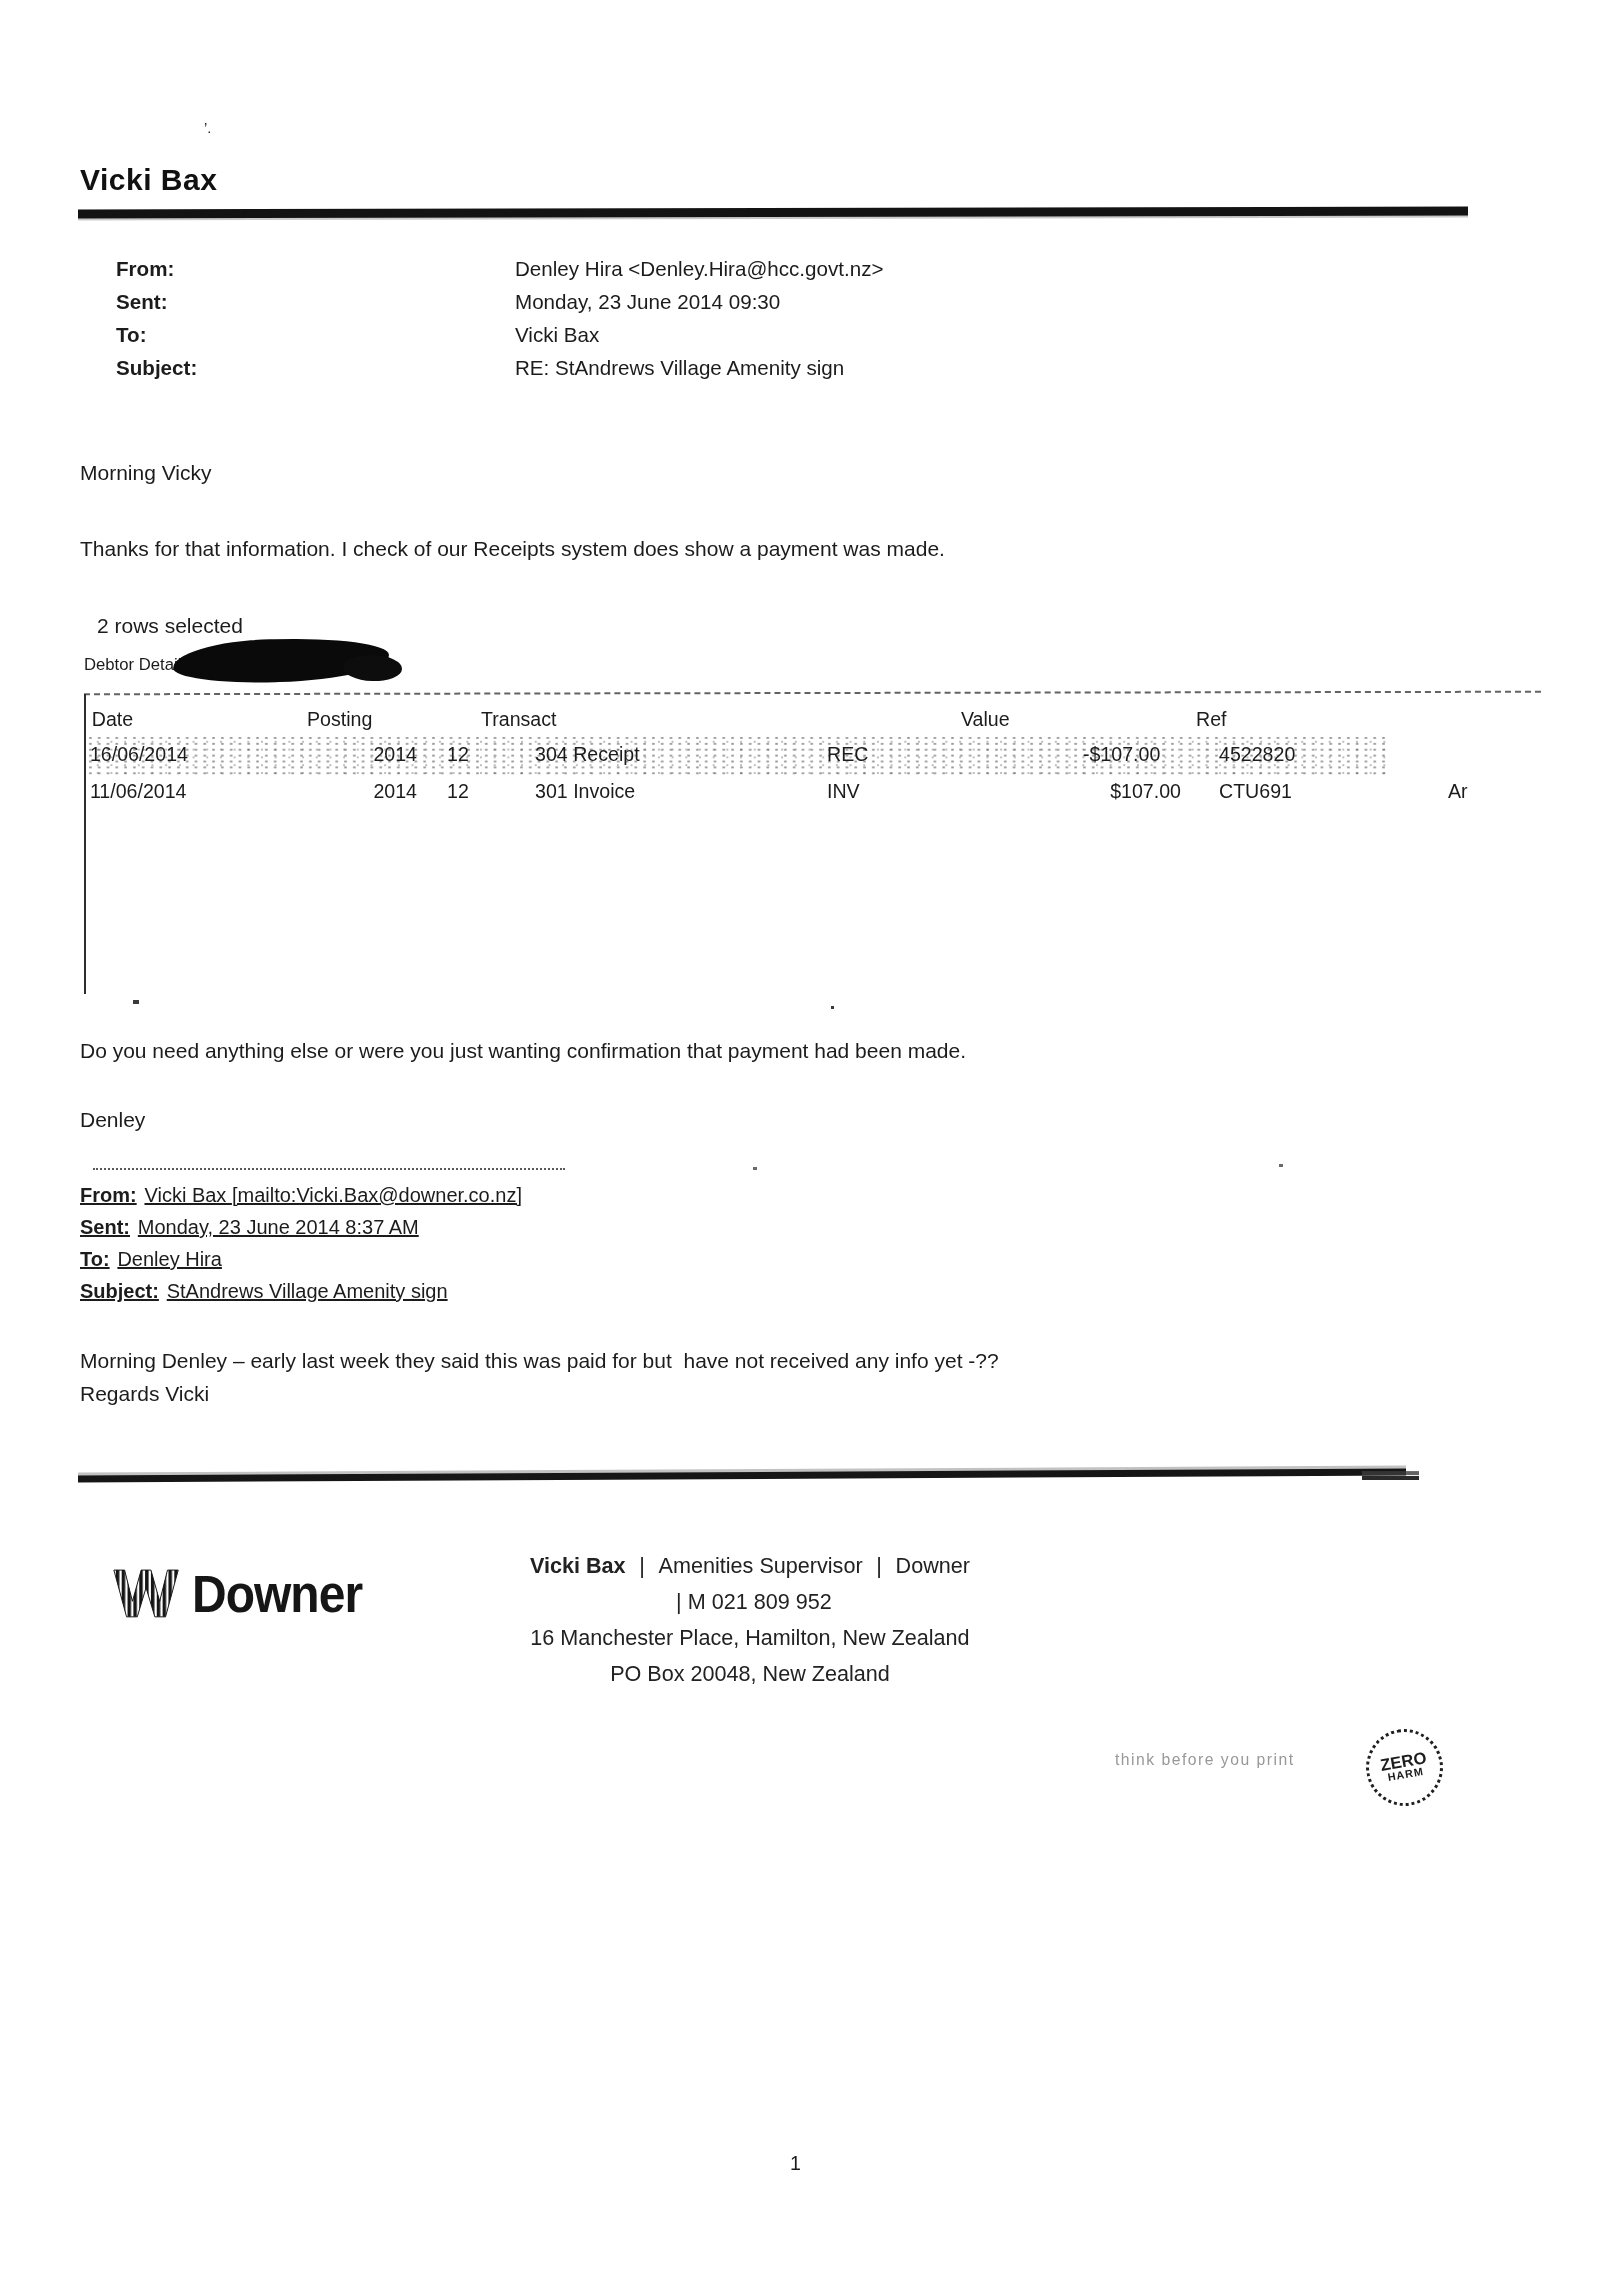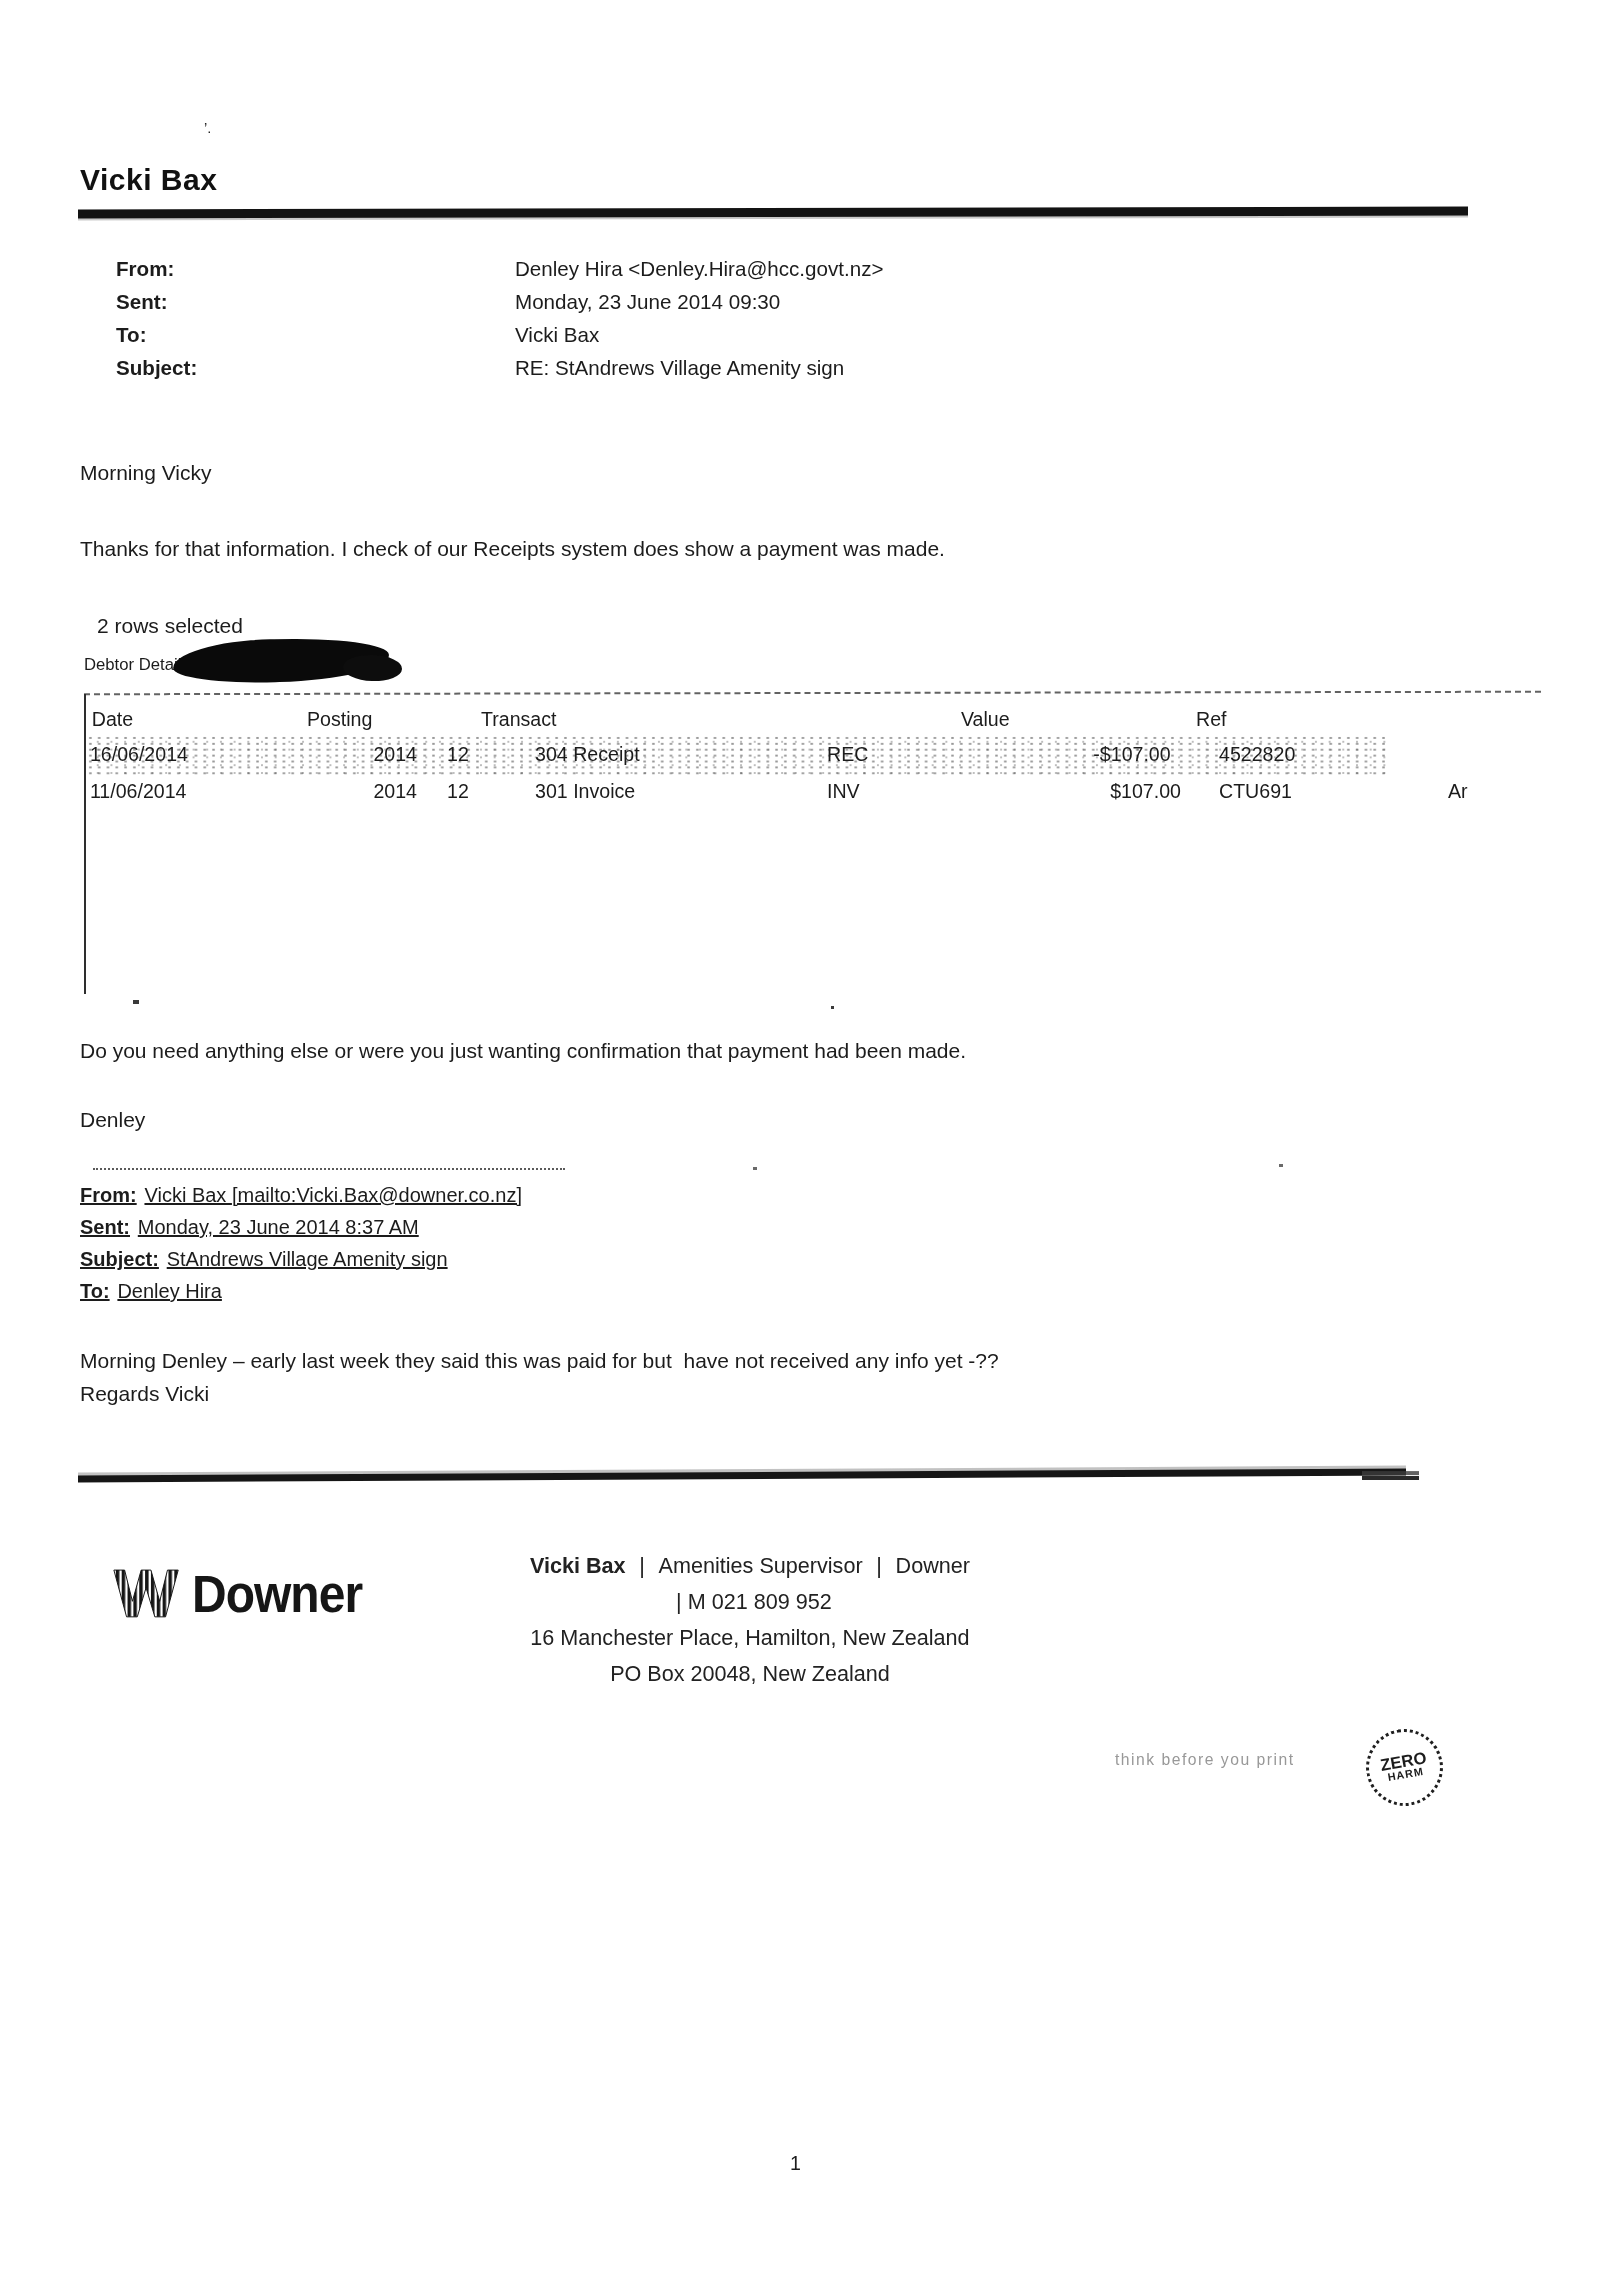--- a/index.html
+++ b/index.html
@@ -102,21 +102,21 @@
   </div>
 
   <div class="abs speckle" style="left:2px; top:43px; width:1304px; height:41px;"></div>
 
   <div class="abs tbl-text" style="left:0; top:51px; width:1457px; height:27.4px;">
     <span class="abs" style="left:5.9px;">16/06/2014</span>
     <span class="abs" style="left:215px; width:118px; text-align:right;">2014</span>
     <span class="abs" style="left:363px;">12</span>
     <span class="abs" style="left:451px;">304  Receipt</span>
     <span class="abs" style="left:743px;">REC</span>
-    <span class="abs" style="left:999px; width:98px; text-align:center;">-$107.00</span>
+    <span class="abs" style="left:999px; width:98px; text-align:left;">-$107.00</span>
     <span class="abs" style="left:1135px;">4522820</span>
   </div>
 
   <div class="abs tbl-text" style="left:0; top:88px; width:1457px; height:27.4px;">
     <span class="abs" style="left:5.9px;">11/06/2014</span>
     <span class="abs" style="left:215px; width:118px; text-align:right;">2014</span>
     <span class="abs" style="left:363px;">12</span>
     <span class="abs" style="left:451px;">301  Invoice</span>
     <span class="abs" style="left:743px;">INV</span>
     <span class="abs" style="left:999px; width:98px; text-align:right;">$107.00</span>
@@ -136,24 +136,24 @@
 <div class="abs dot" style="left:1279px; top:1164px;"></div>
 
 <div class="abs" style="left:80px; top:1184px; width:1078px;">
   <div class="qline">
     <span class="qlabel">From:</span><span>Vicki Bax </span><span class="maillink">[mailto:Vicki.Bax@downer.co.nz]</span>
   </div>
   <div class="qline">
     <span class="qlabel">Sent:</span><span>Monday, 23 June 2014 8:37 AM</span>
   </div>
   <div class="qline">
-    <span class="qlabel">Subject:</span><span>StAndrews Village Amenity sign</span>
+    <span class="qlabel">To:</span><span>Denley Hira</span>
   </div>
   <div class="qline">
-    <span class="qlabel">To:</span><span>Denley Hira</span>
+    <span class="qlabel">Subject:</span><span>StAndrews Village Amenity sign</span>
   </div>
 </div>
 
 <div class="abs para pre" style="left:80px; top:1349px; width:1274px;">Morning Denley – early last week they said this was paid for but  have not received any info yet -??</div>
 <div class="abs para" style="left:80px; top:1382px;">Regards Vicki</div>
 
 <div class="abs rule-sig" style="left:78px; top:1472px; width:1328px;"></div>
 <div class="abs sig-tail" style="left:1362px; top:1476px; width:57px;"></div>
 
 <div class="abs logo-wrap" style="left:110px; top:1562px;">

